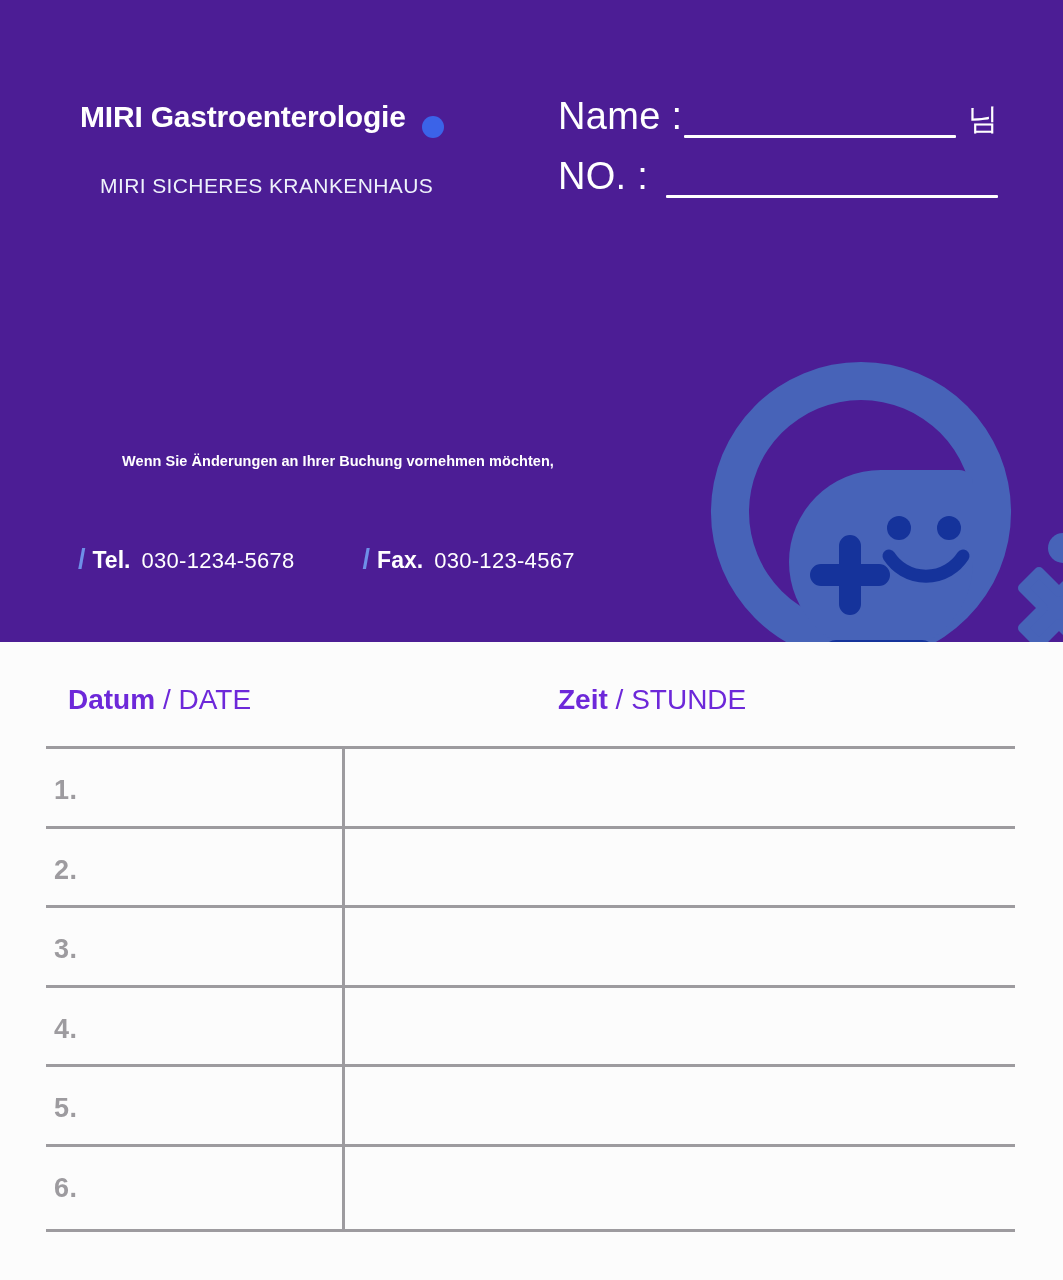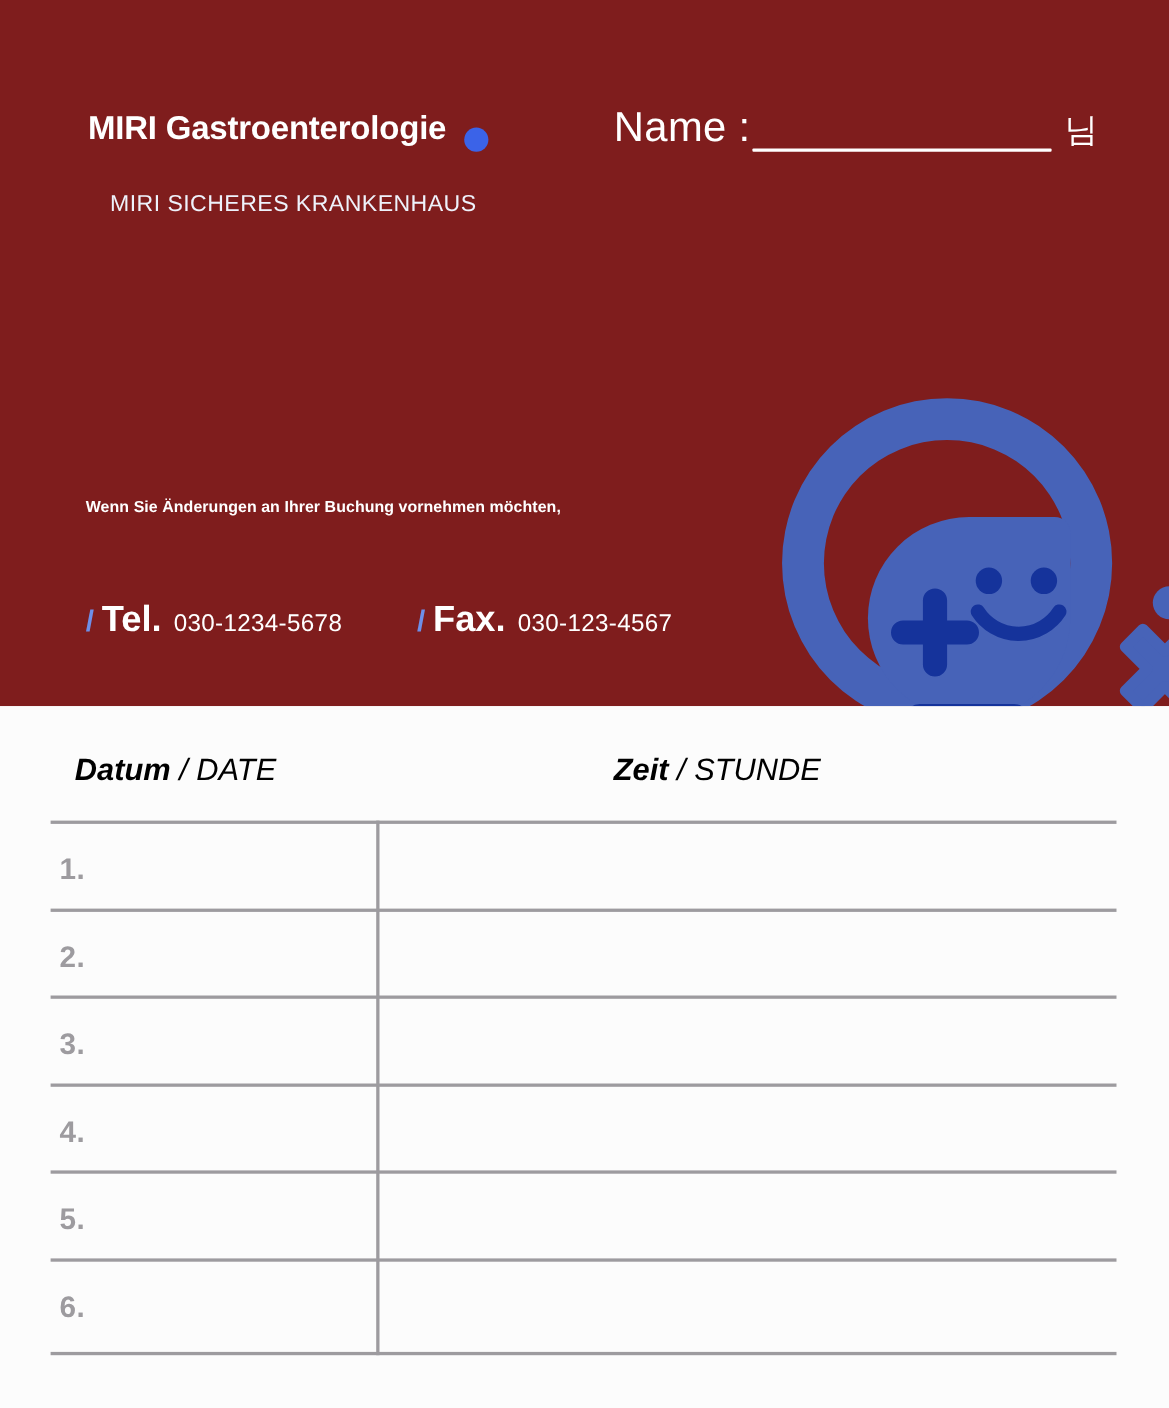--- a/index.html
+++ b/index.html
@@ -20,21 +20,21 @@
     background: #fcfcfc;
   }
 
   
   .hero {
     position: absolute;
     left: 0;
     top: 0;
     width: 1063px;
     height: 642px;
-    background: #7f1d1d;
+    background: #4c1d95;
     overflow: hidden;
   }
 
   .watermark {
     position: absolute;
     right: -38px;
     top: 352px;
     width: 430px;
     height: 320px;
     pointer-events: none;
@@ -125,20 +125,21 @@
   .notice {
     position: absolute;
     left: 78px;
     top: 450px;
     width: 520px;
     color: #ffffff;
     font-size: 14.5px;
     font-weight: 700;
     line-height: 1.62;
     letter-spacing: 0.05px;
+    text-align: center;
   }
   .notice-line { display: block; }
 
   
   .contact {
     position: absolute;
     left: 78px;
     top: 544px;
     display: flex;
     align-items: baseline;
@@ -151,21 +152,21 @@
     gap: 0;
   }
   .slash {
     color: #6e8fe8;
     font-size: 27px;
     font-weight: 700;
     padding-right: 7px;
   }
   .contact-label {
     color: #ffffff;
-    font-size: 33px;
+    font-size: 23px;
     font-weight: 700;
     padding-right: 11px;
   }
   .contact-value {
     color: #ffffff;
     font-size: 22px;
     font-weight: 400;
     letter-spacing: 0.3px;
   }
 
@@ -182,25 +183,24 @@
   .col-heads {
     position: absolute;
     left: 0;
     top: 0;
     width: 1063px;
     height: 100px;
   }
   .col-head {
     position: absolute;
     top: 42px;
-    color: #000000;
+    color: #6d28d9;
     font-size: 28px;
     font-weight: 400;
     white-space: nowrap;
-    font-style: italic;
   }
   .col-head b { font-weight: 700; }
   #head-date { left: 68px; }
   #head-time { left: 546px; margin-left: 12px; }
 
   .grid {
     position: absolute;
     left: 46px;
     top: 104px;
     width: 969px;
@@ -289,20 +289,24 @@
     </div>
 
     <div class="fields">
 
       <div class="field-row" id="row-name">
         <span class="field-label">Name :</span>
         <span class="field-rule"></span>
         <span class="field-suffix">님</span>
       </div>
 
+      <div class="field-row" id="row-no">
+        <span class="field-label">NO. :</span>
+        <span class="field-rule"></span>
+      </div>
 
 
     </div>
 
     <div class="notice">
       <span class="notice-line">Wenn Sie Änderungen an Ihrer Buchung vornehmen möchten,</span>
     </div>
 
     <div class="contact">
       <div class="contact-item">

